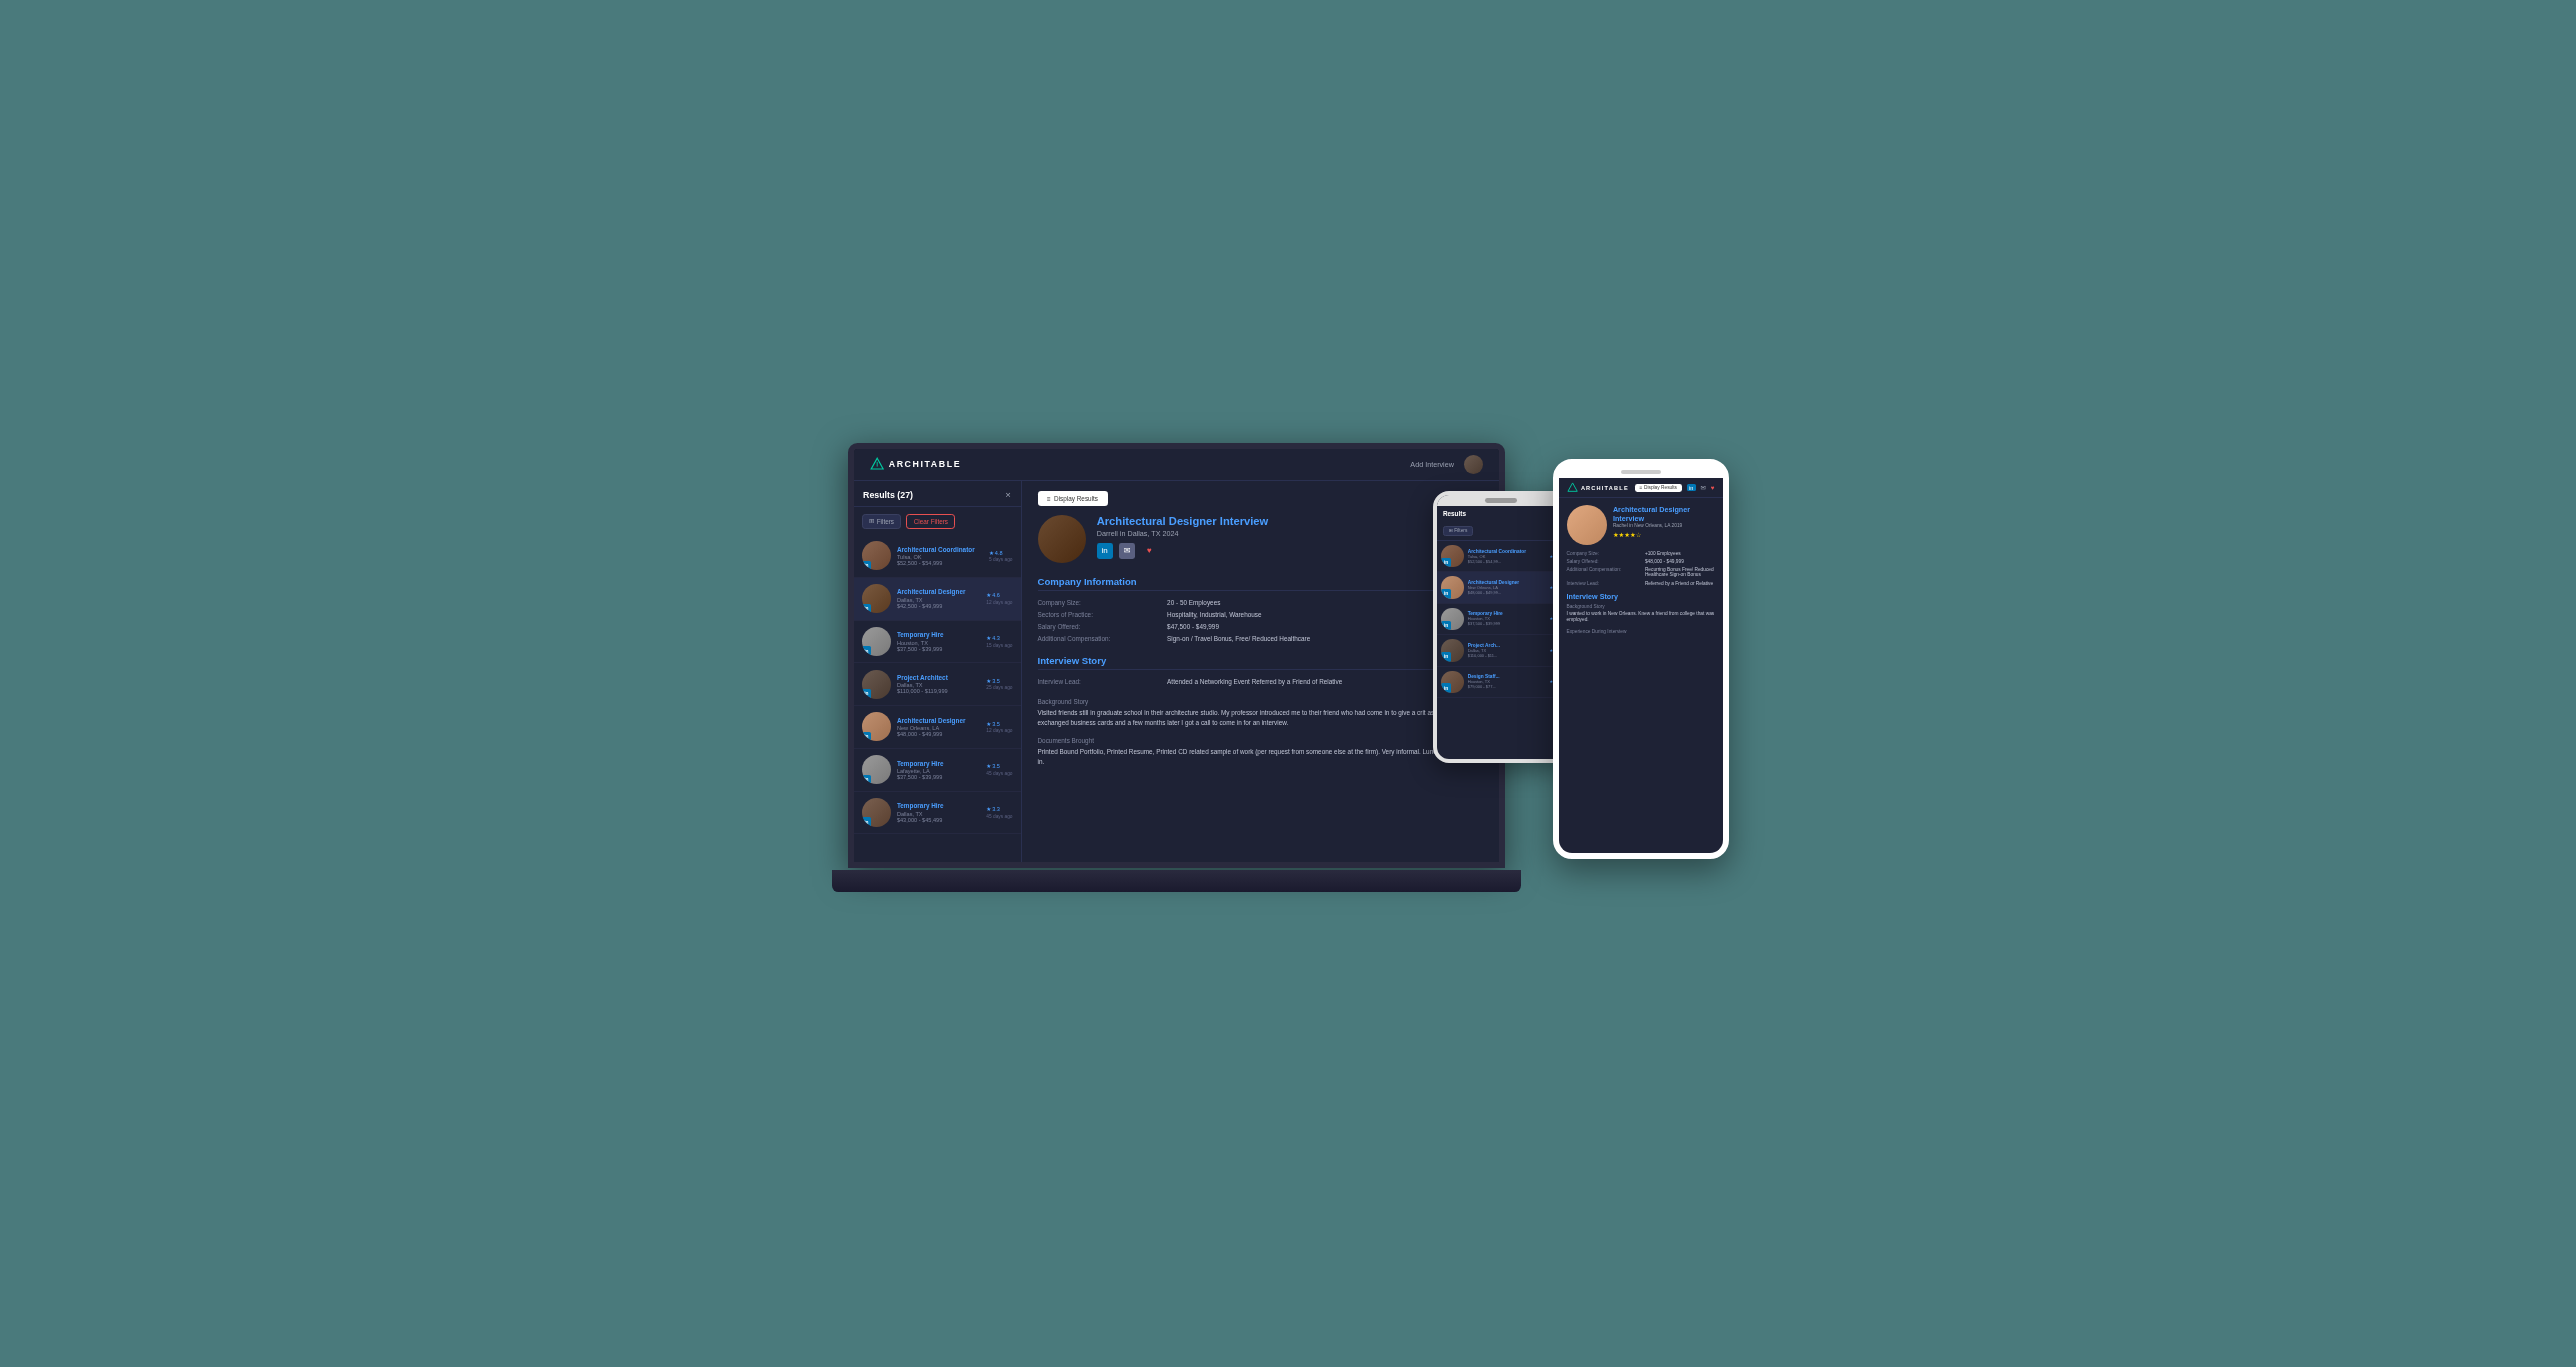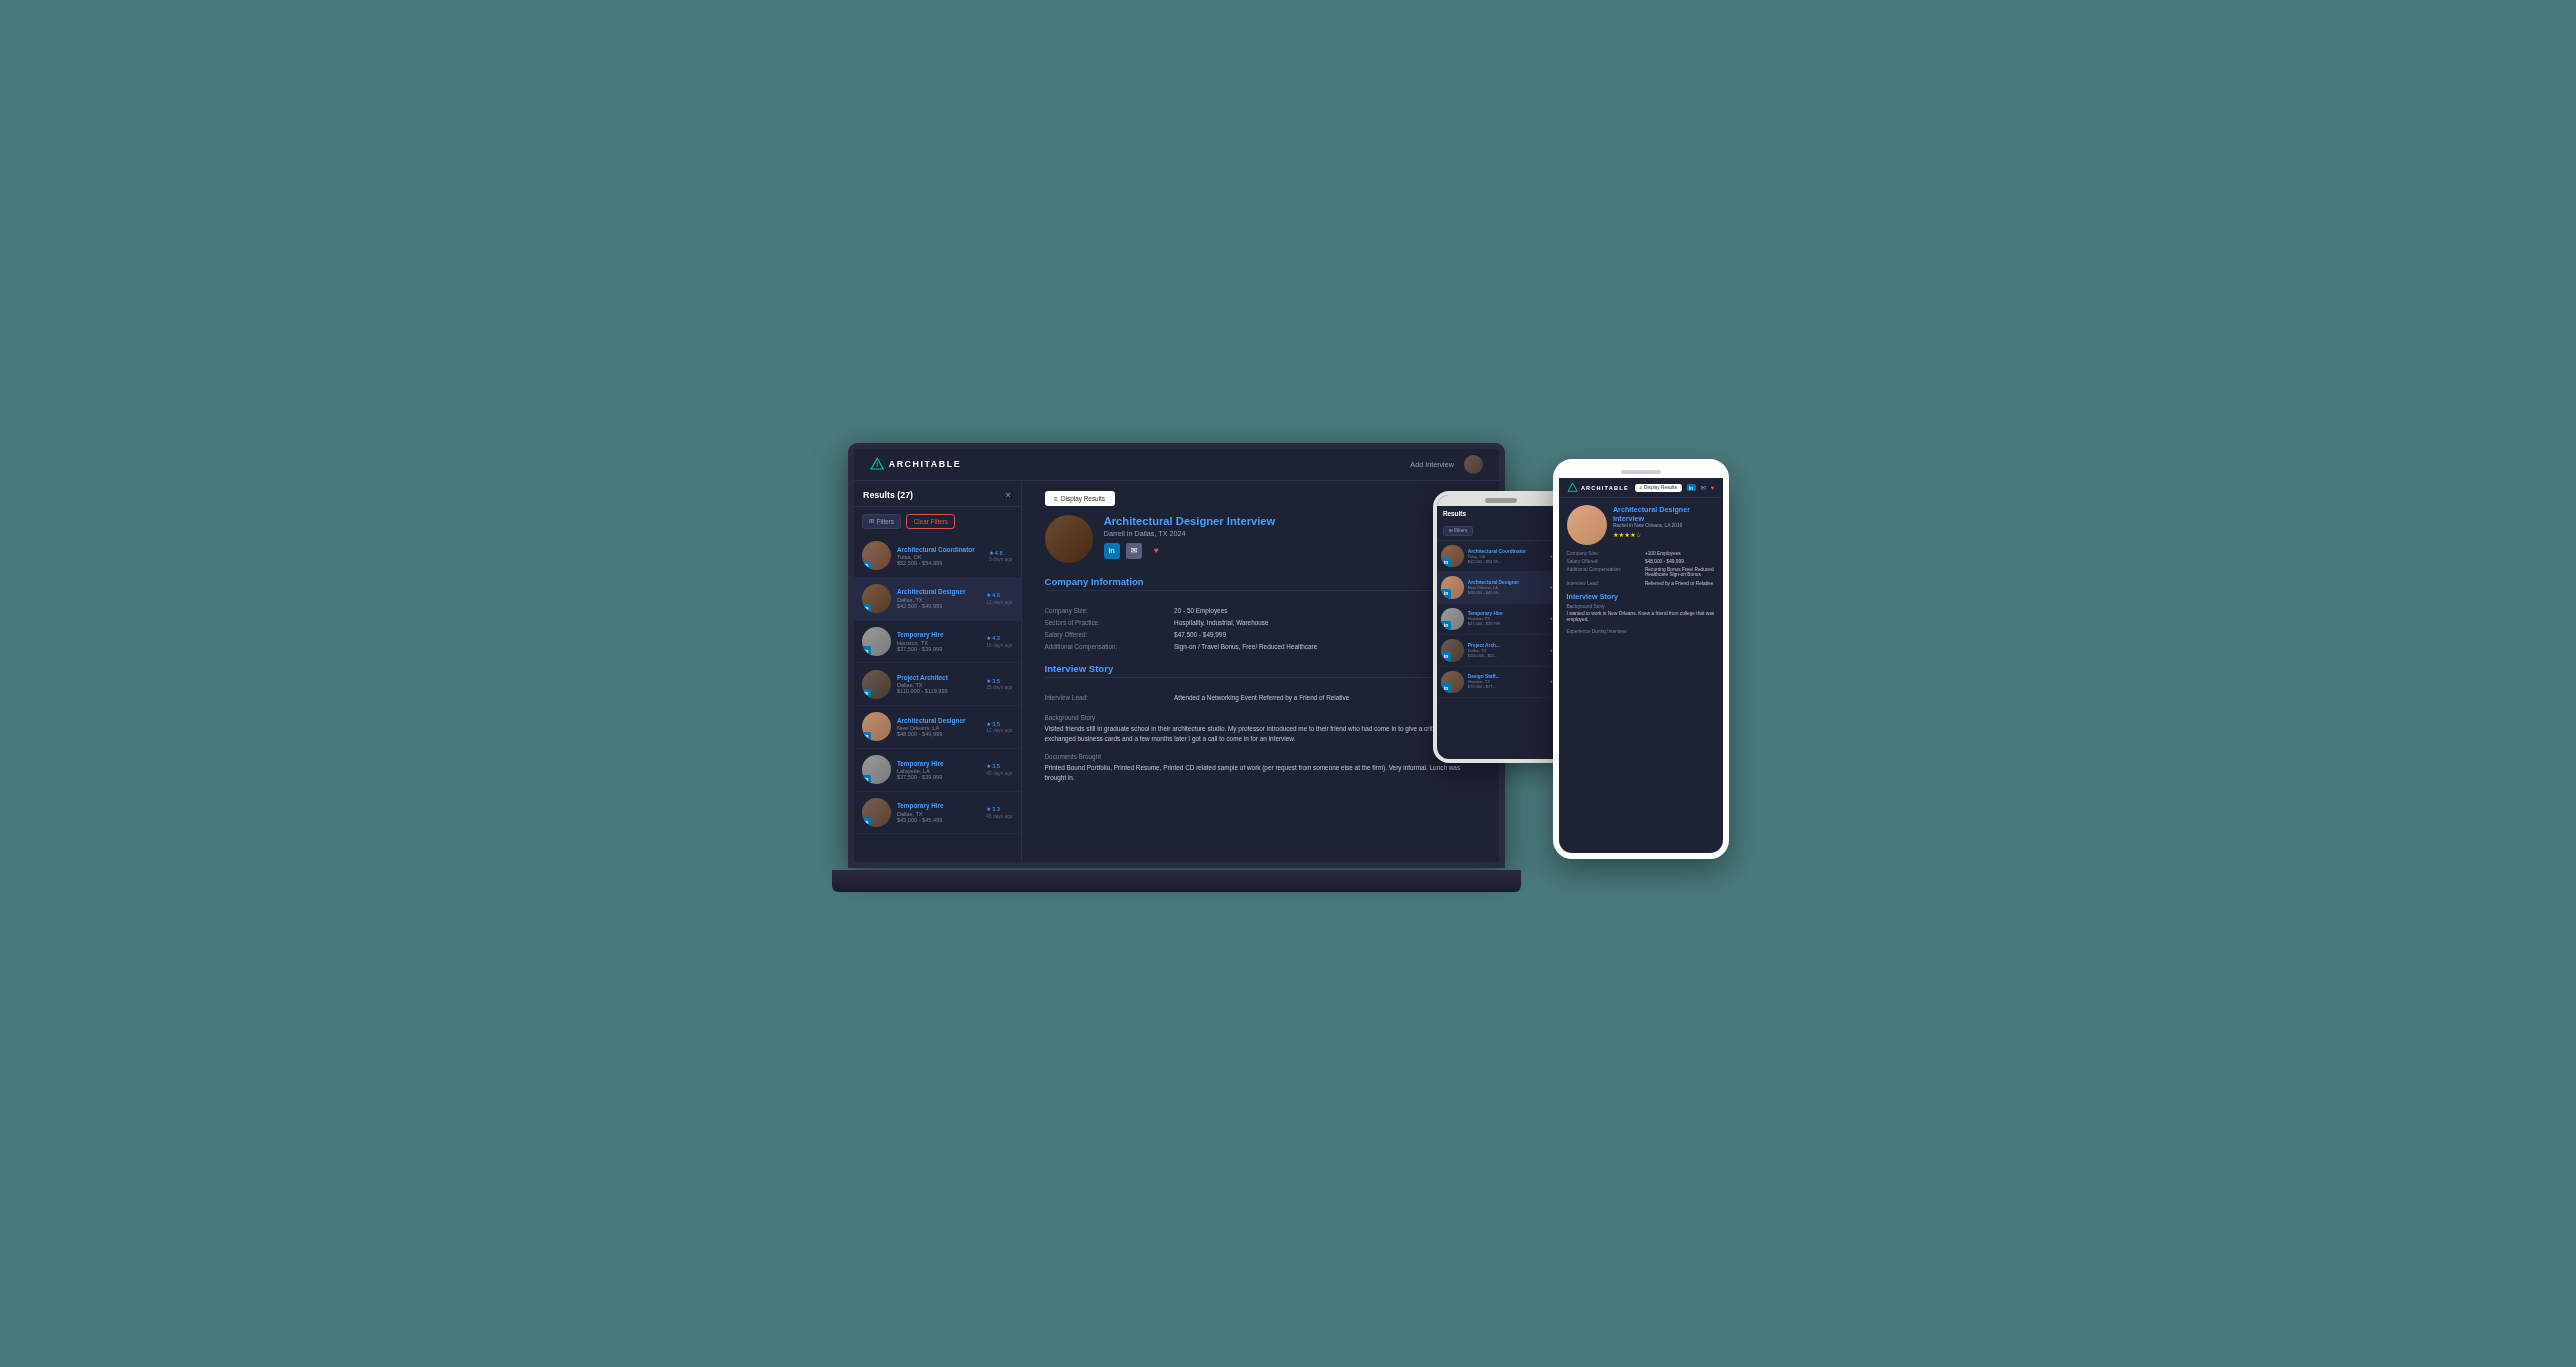--- a/index.html
+++ b/index.html
@@ -93,21 +93,20 @@
       height: 19px;
       border-radius: 50%;
       background: #5a6080;
       overflow: hidden;
     }
 
     
     .laptop-content {
       display: flex;
       height: calc(100% - 32px);
-      gap: 7px;
     }
 
     
     .sidebar {
       width: 168px;
       background: #1e2235;
       border-right: 0.8px solid #2a3050;
       flex-shrink: 0;
       overflow-y: auto;
     }
@@ -294,21 +293,21 @@
     .interview-stars {
       color: #ffd700;
       font-size: 9.6px;
       margin-left: auto;
     }
 
     .section-title {
       color: #4a9eff;
       font-size: 9.6px;
       font-weight: 700;
-      margin-bottom: 16px;
+      margin-bottom: 8px;
       border-bottom: 0.8px solid #2a3050;
       padding-bottom: 3.2px;
     }
 
     .info-grid {
       display: grid;
       grid-template-columns: 120px 1fr;
       gap: 4.8px 9.6px;
       margin-bottom: 13px;
     }

